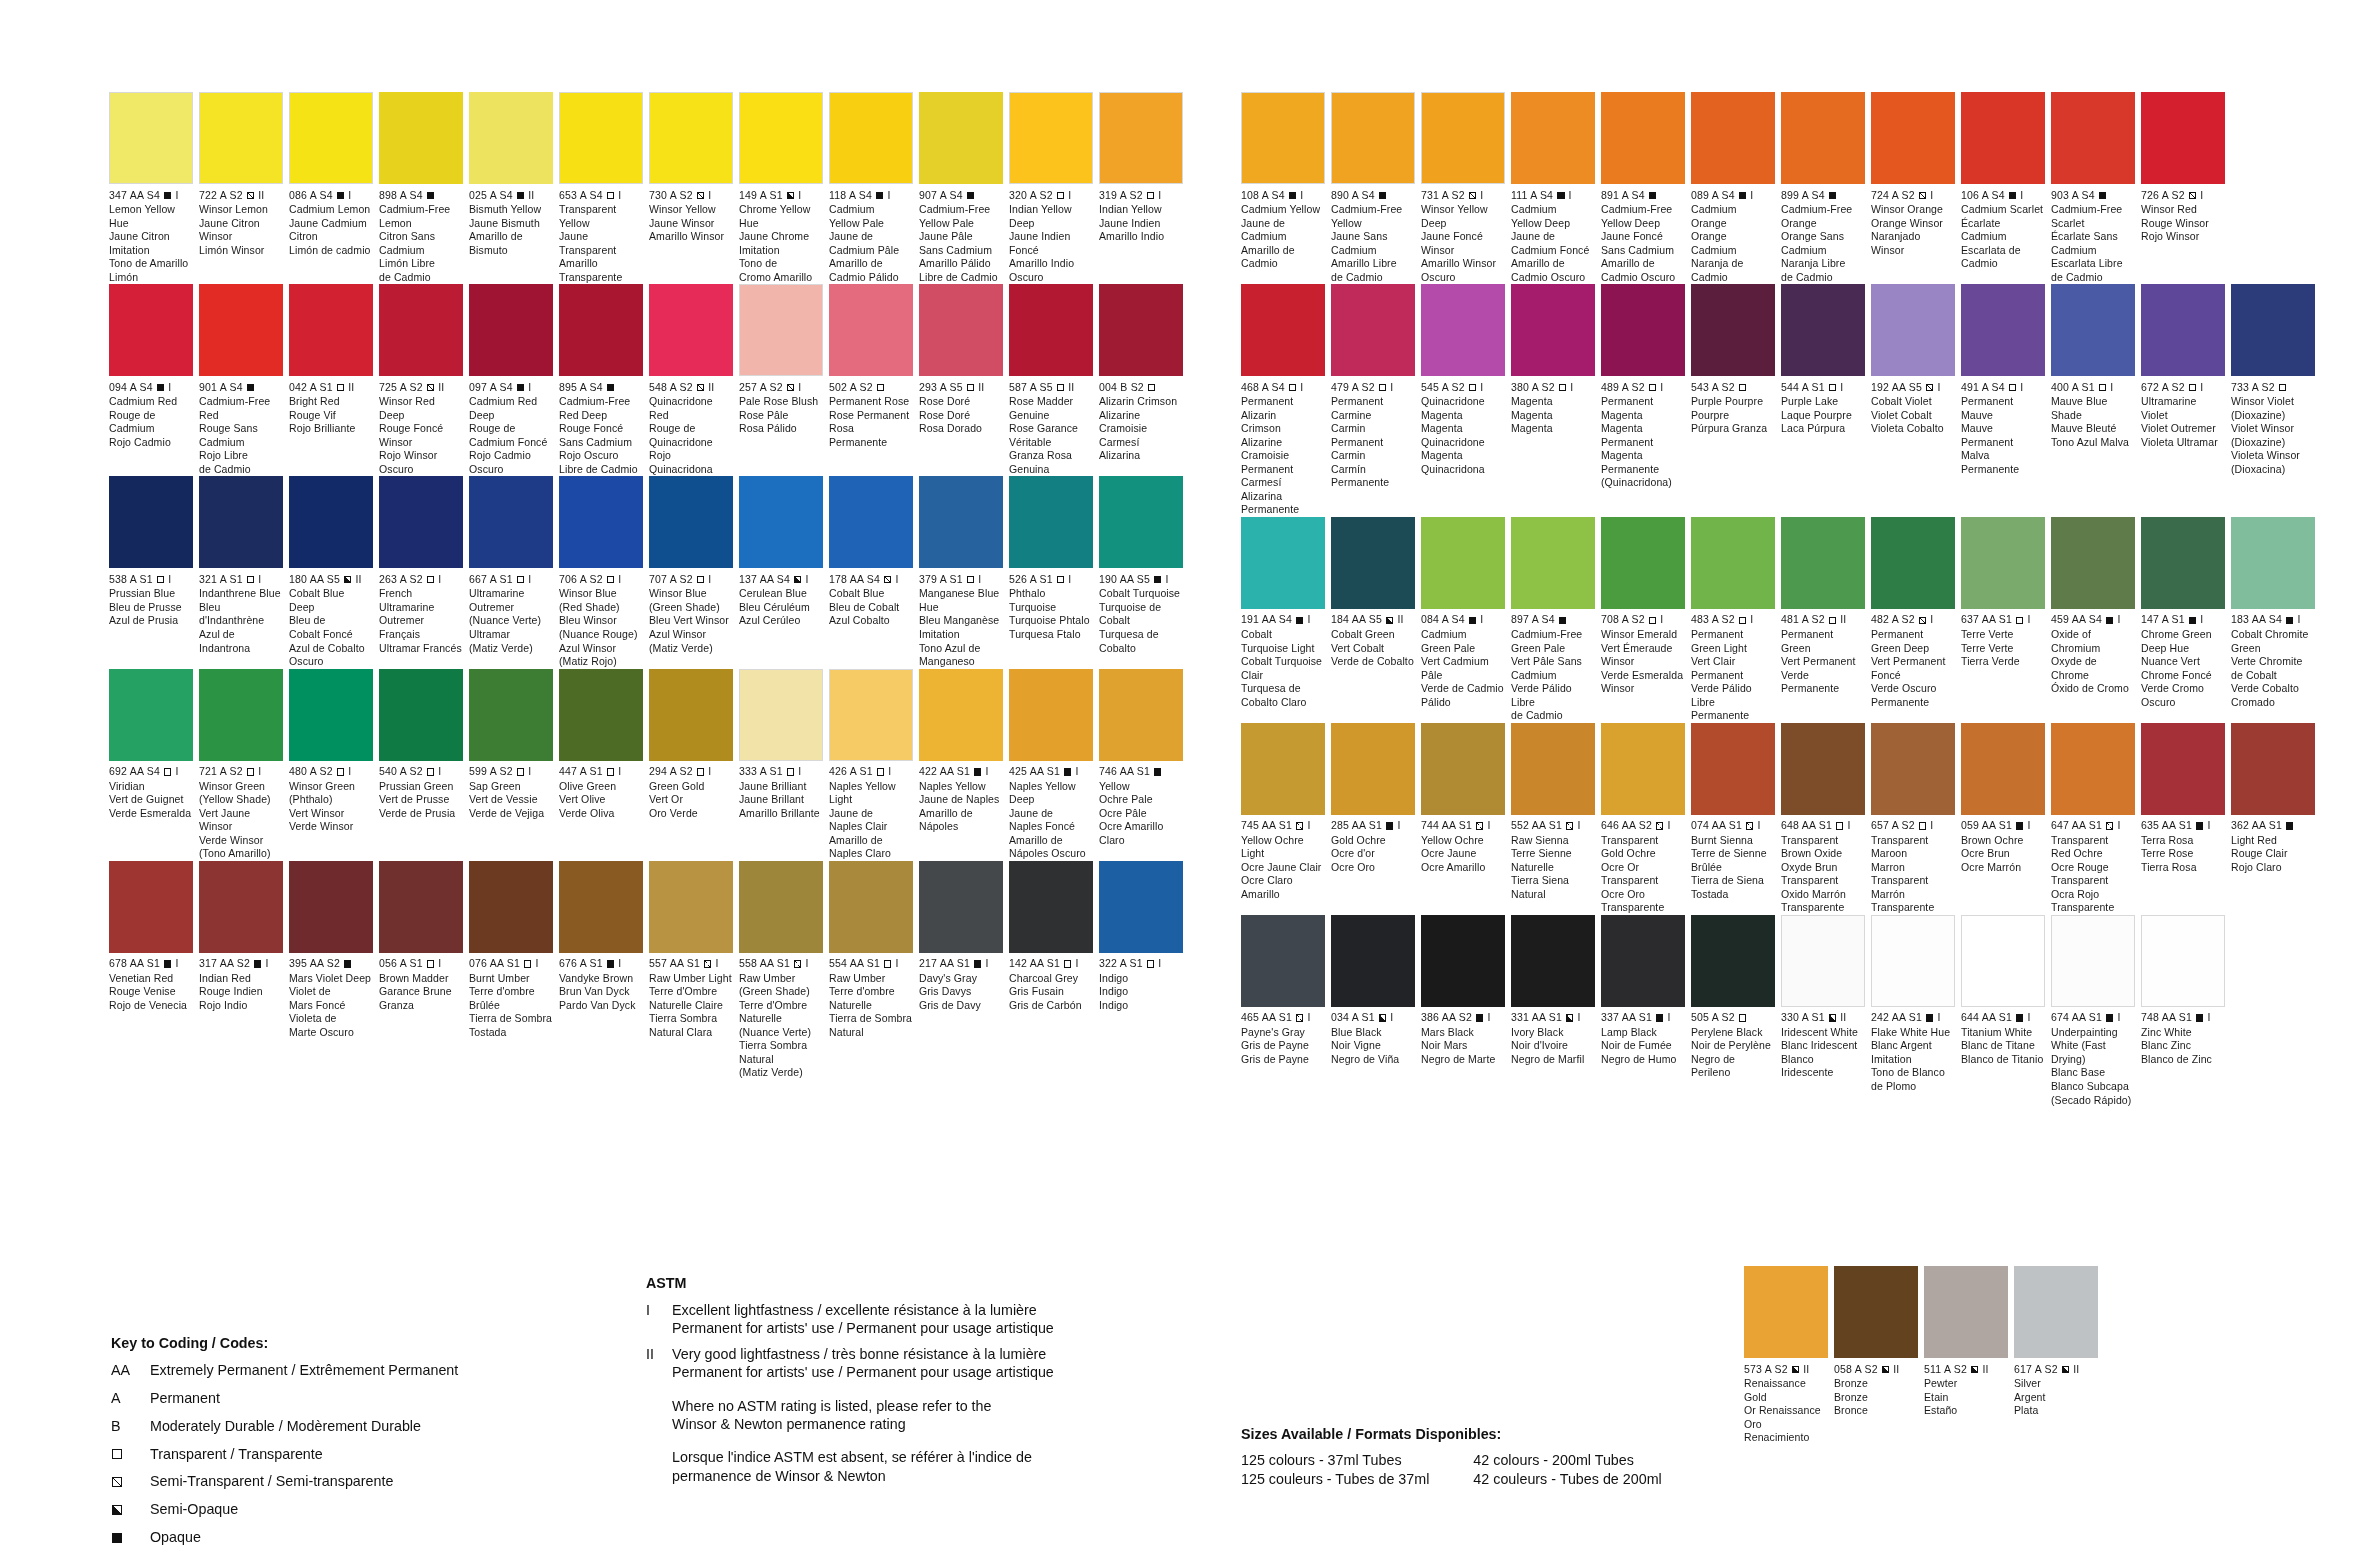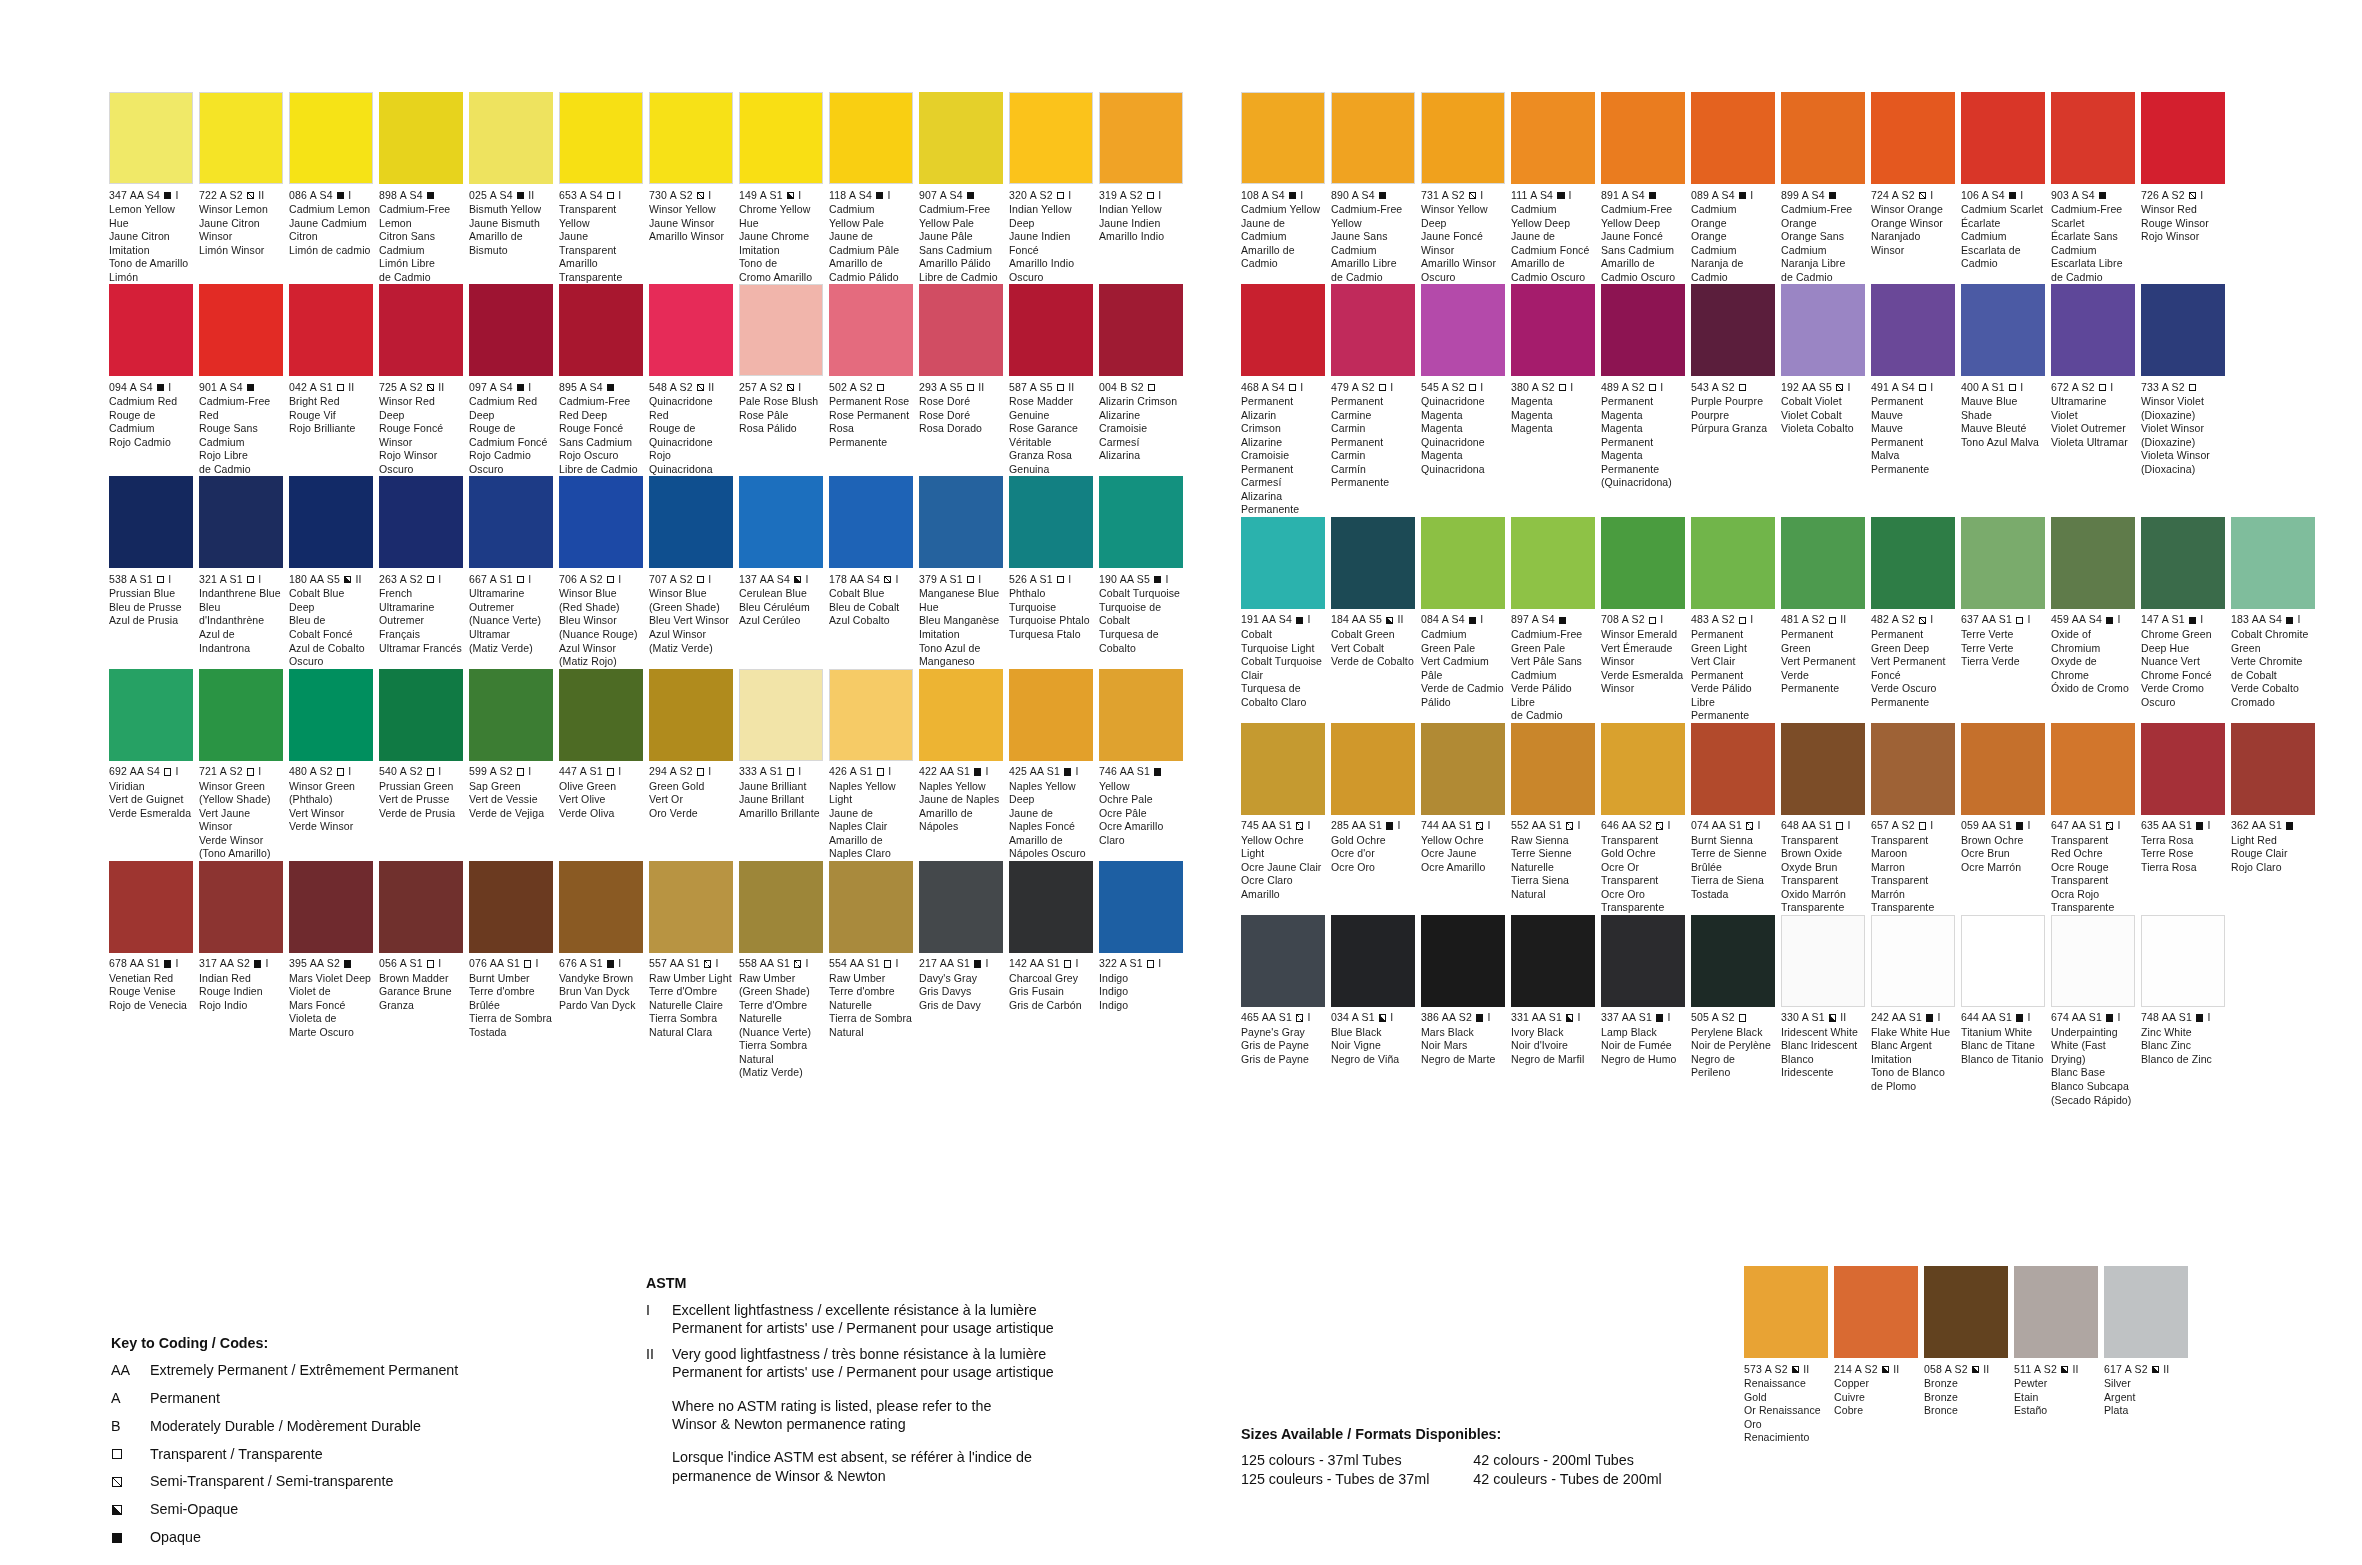--- a/index.html
+++ b/index.html
@@ -903,20 +903,29 @@
         <div class="cell">
           <div class="swatch" style="background: rgb(91, 30, 60);"></div>
           <div class="meta"><span>543 </span><span>A </span><span>S2 </span><span class="g g-transparent"></span></div>
           <div class="names">
             <div>Purple Pourpre</div>
             <div>Pourpre</div>
             <div>Púrpura Granza</div>
           </div>
         </div>
         <div class="cell">
+          <div class="swatch" style="background: rgb(73, 42, 82);"></div>
+          <div class="meta"><span>544 </span><span>A </span><span>S1 </span><span class="g g-transparent"></span><span> I</span></div>
+          <div class="names">
+            <div>Purple Lake</div>
+            <div>Laque Pourpre</div>
+            <div>Laca Púrpura</div>
+          </div>
+        </div>
+        <div class="cell">
           <div class="swatch" style="background: rgb(154, 133, 196);"></div>
           <div class="meta"><span>192 </span><span>AA </span><span>S5 </span><span class="g g-semitrans"></span><span> I</span></div>
           <div class="names">
             <div>Cobalt Violet</div>
             <div>Violet Cobalt</div>
             <div>Violeta Cobalto</div>
           </div>
         </div>
         <div class="cell">
           <div class="swatch" style="background: rgb(106, 72, 152);"></div>
@@ -1406,29 +1415,20 @@
         <div class="cell">
           <div class="swatch" style="background: rgb(232, 163, 52);"></div>
           <div class="meta"><span>573 </span><span>A </span><span>S2 </span><span class="g g-semiopaque"></span><span> II</span></div>
           <div class="names">
             <div>Renaissance Gold</div>
             <div>Or Renaissance</div>
             <div>Oro Renacimiento</div>
           </div>
         </div>
         <div class="cell">
-          <div class="swatch" style="background: rgb(217, 106, 50);"></div>
-          <div class="meta"><span>214 </span><span>A </span><span>S2 </span><span class="g g-semiopaque"></span><span> II</span></div>
-          <div class="names">
-            <div>Copper</div>
-            <div>Cuivre</div>
-            <div>Cobre</div>
-          </div>
-        </div>
-        <div class="cell">
           <div class="swatch" style="background: rgb(98, 66, 31);"></div>
           <div class="meta"><span>058 </span><span>A </span><span>S2 </span><span class="g g-semiopaque"></span><span> II</span></div>
           <div class="names">
             <div>Bronze</div>
             <div>Bronze</div>
             <div>Bronce</div>
           </div>
         </div>
         <div class="cell">
           <div class="swatch" style="background: rgb(175, 166, 162);"></div>

